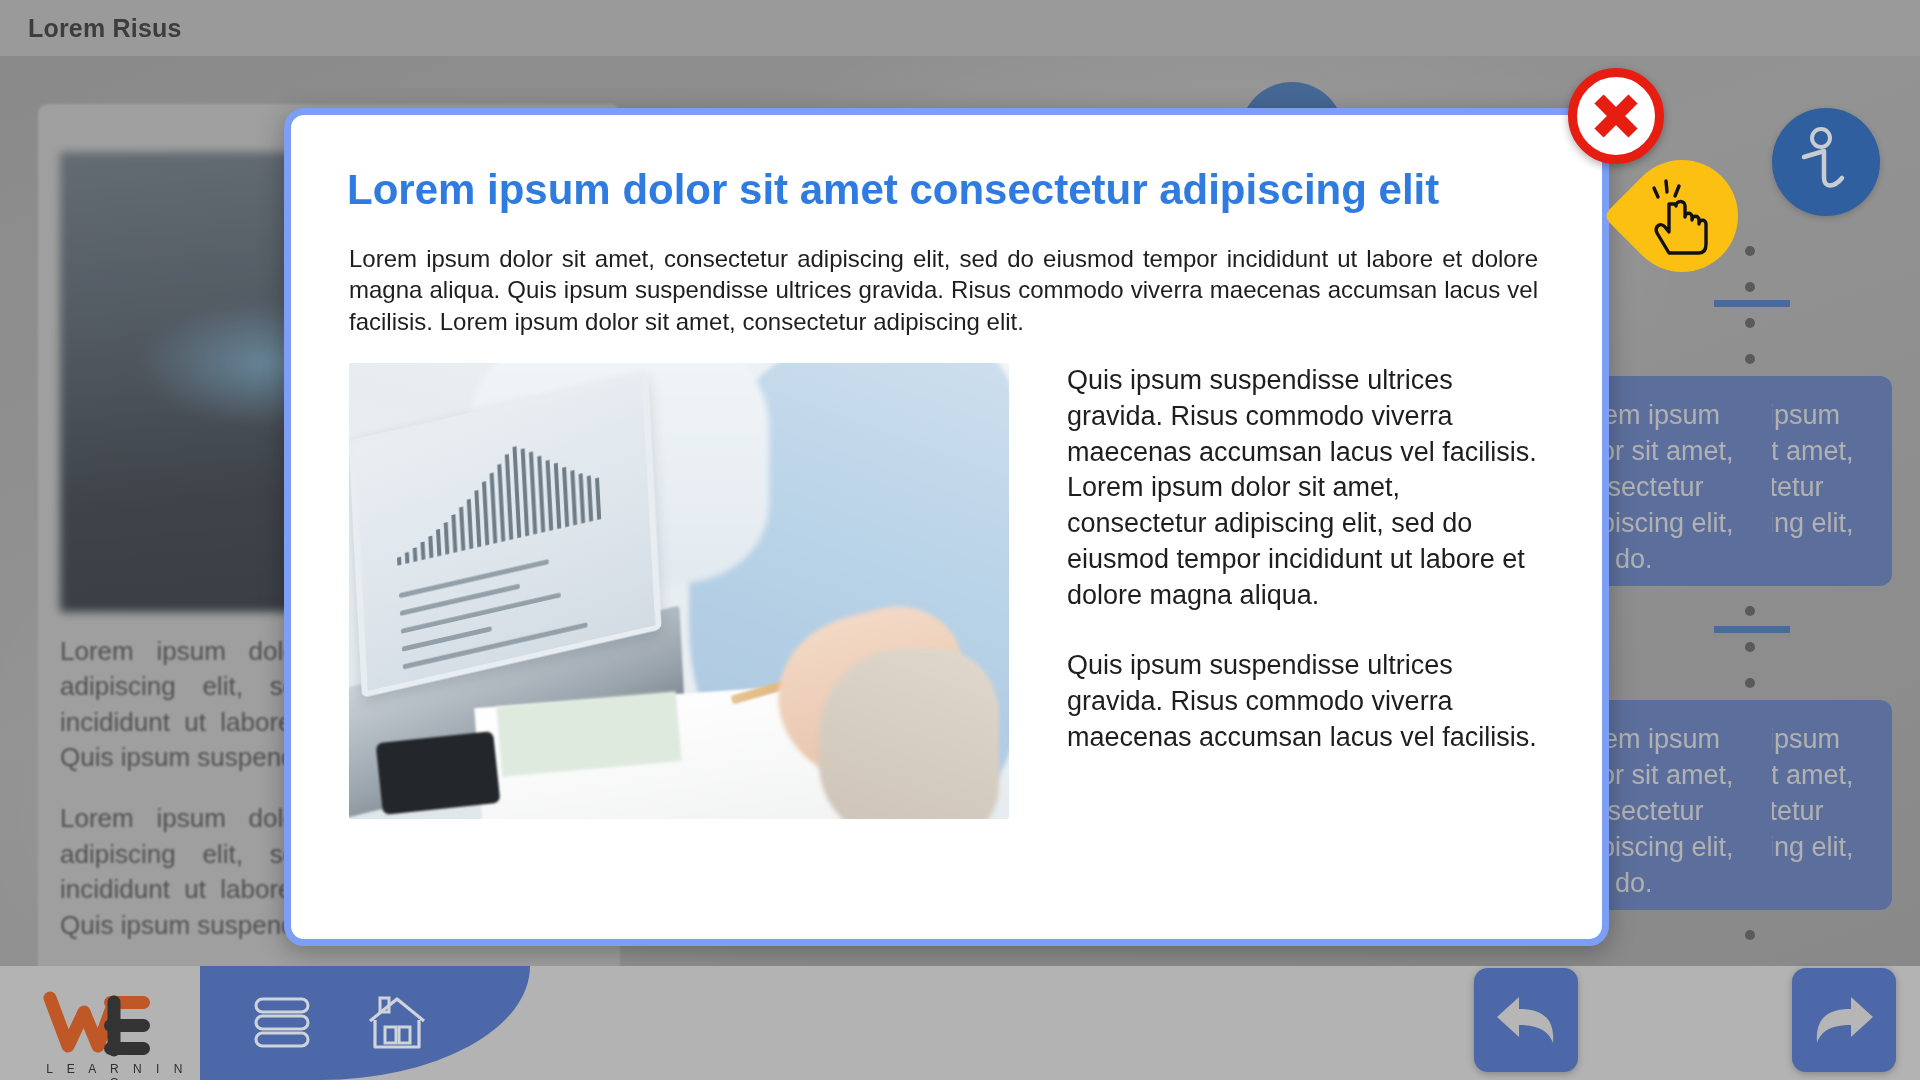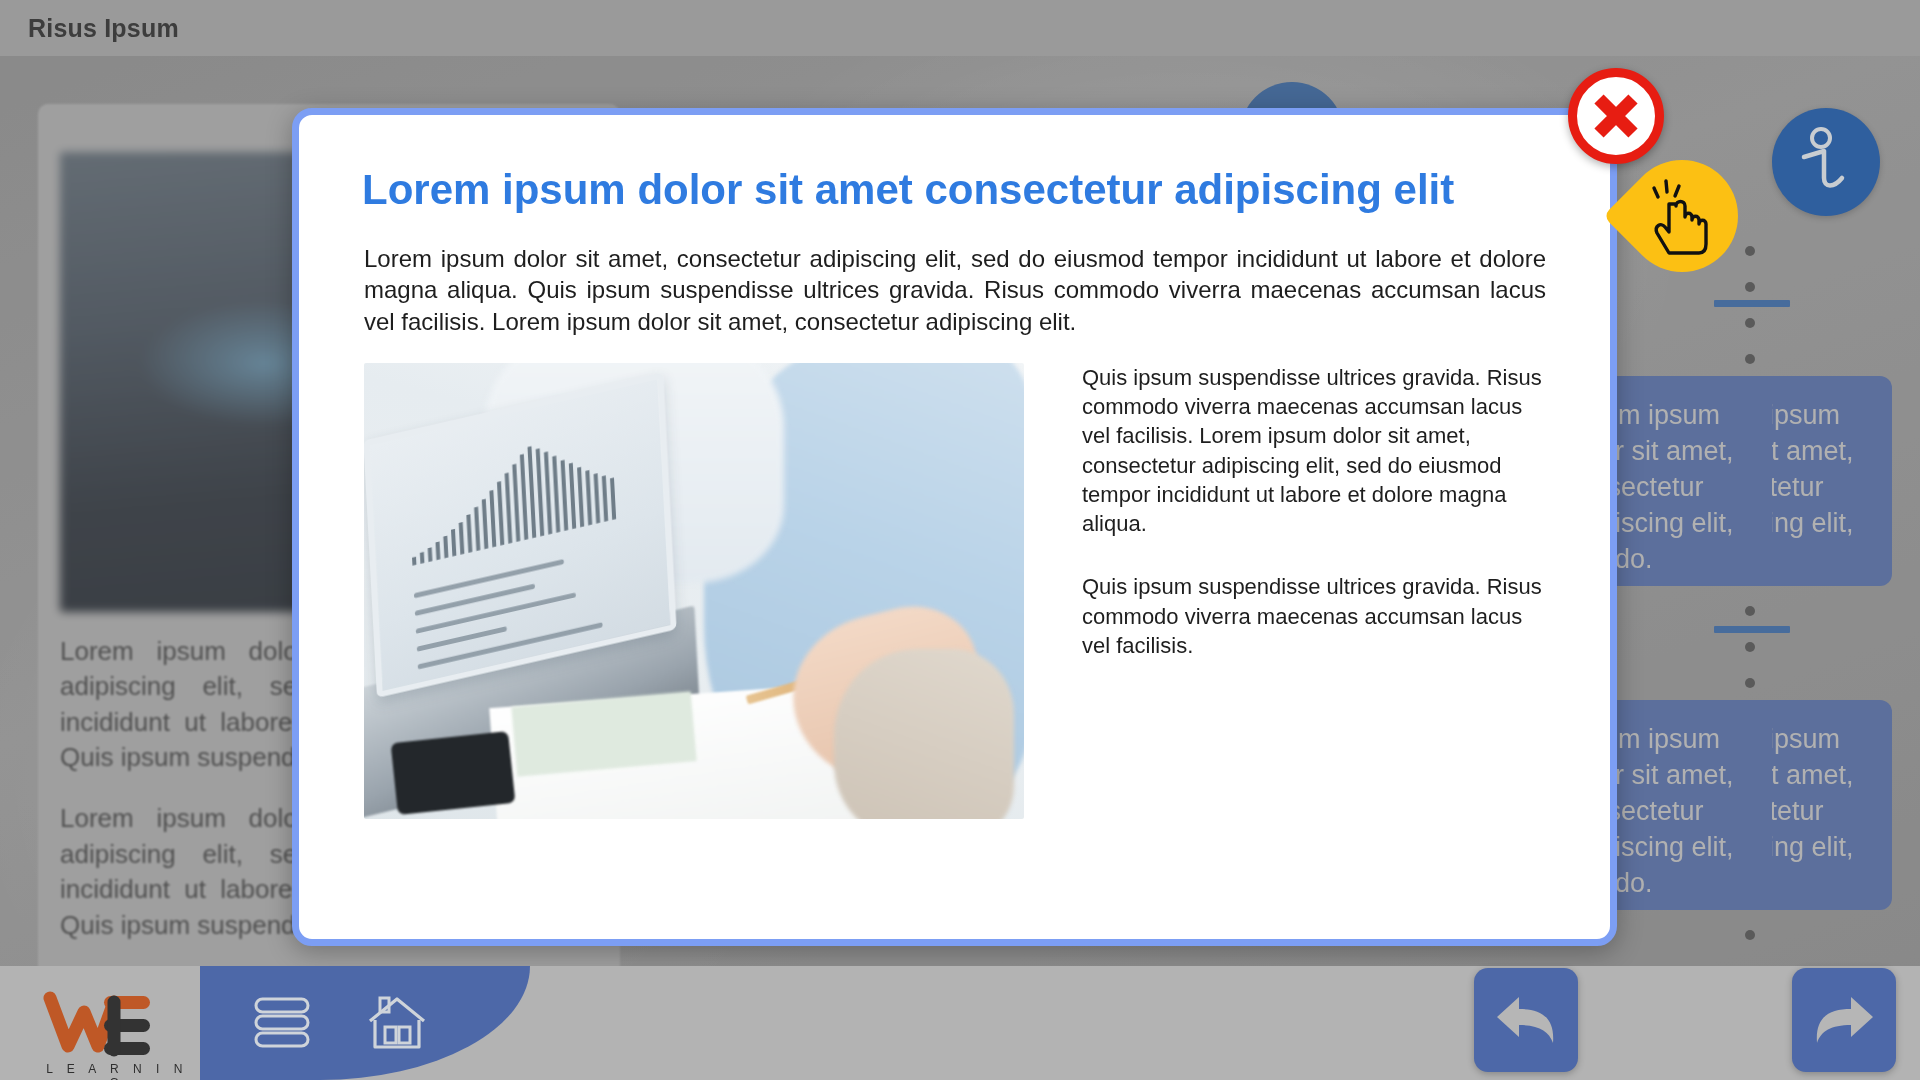--- a/index.html
+++ b/index.html
@@ -120,28 +120,27 @@
     width: 108px; height: 108px;
     border-radius: 50%;
     background: #2f5f9e;
     display: flex; align-items: center; justify-content: center;
     box-shadow: 0 2px 6px rgba(0,0,0,.18);
   }
 
   
   #modal {
     position: absolute;
-    left: 292px; top: 108px;
+    left: 284px; top: 108px;
     width: 1325px; height: 838px;
     background: #ffffff;
     border: 7px solid #7c9ef4;
     border-radius: 20px;
     box-shadow: 0 6px 26px rgba(0,0,0,.28);
     overflow: hidden;
-    padding-left: 7px;
   }
   #modal-title {
     color: #2f7be0;
     font-size: 42px;
     font-weight: bold;
     line-height: 1.1;
     padding: 52px 56px 0 56px;
     white-space: nowrap;
   }
   #modal-intro {
@@ -247,21 +246,21 @@
   #photo-sleeve {
     position: absolute; right: 10px; bottom: -20px;
     width: 180px; height: 190px;
     background: linear-gradient(200deg, #e0d8cd 0%, #cdc3b6 100%);
     border-radius: 46% 34% 28% 40%;
     filter: blur(2px);
   }
   #modal-right-col {
     flex: 1 1 auto;
     color: #1e1e1e;
-    font-size: 22px;
+    font-size: 27px;
     line-height: 1.33;
   }
   #modal-right-col p + p { margin-top: 34px; }
 
   
   #close-button {
     position: absolute; left: 1568px; top: 68px;
     width: 96px; height: 96px;
     border-radius: 50%;
     background: #ffffff;
@@ -384,21 +383,21 @@
 
     <div class="bg-card right" style="top:320px; height:210px;"><span>Lorem ipsum dolor sit amet, consectetur adipiscing elit, sed do.</span></div>
     <div class="bg-card right" style="top:644px; height:210px;"><span>Lorem ipsum dolor sit amet, consectetur adipiscing elit, sed do.</span></div>
     <div class="bg-card left" style="top:320px; height:210px;"><span>Lorem ipsum dolor sit amet, consectetur adipiscing elit, sed do.</span></div>
     <div class="bg-card left" style="top:644px; height:210px;"><span>Lorem ipsum dolor sit amet, consectetur adipiscing elit, sed do.</span></div>
 
     <div id="bg-dim"></div>
   </div>
 
   <div id="header-bar">
-    <div id="header-title">Risus Ipsum</div>
+    <div id="header-title">Lorem Risus</div>
   </div>
 
   <div id="info-button">
     <svg width="56" height="72" viewBox="0 0 56 72">
       <circle cx="23" cy="12" r="9" fill="none" stroke="#c9cdd1" stroke-width="4"></circle>
       <path d="M6 31 L26 25 L26 52 C26 62 36 62 44 52" fill="none" stroke="#c9cdd1" stroke-width="4.5" stroke-linecap="round" stroke-linejoin="round"></path>
     </svg>
   </div>
 
   <div id="modal">

